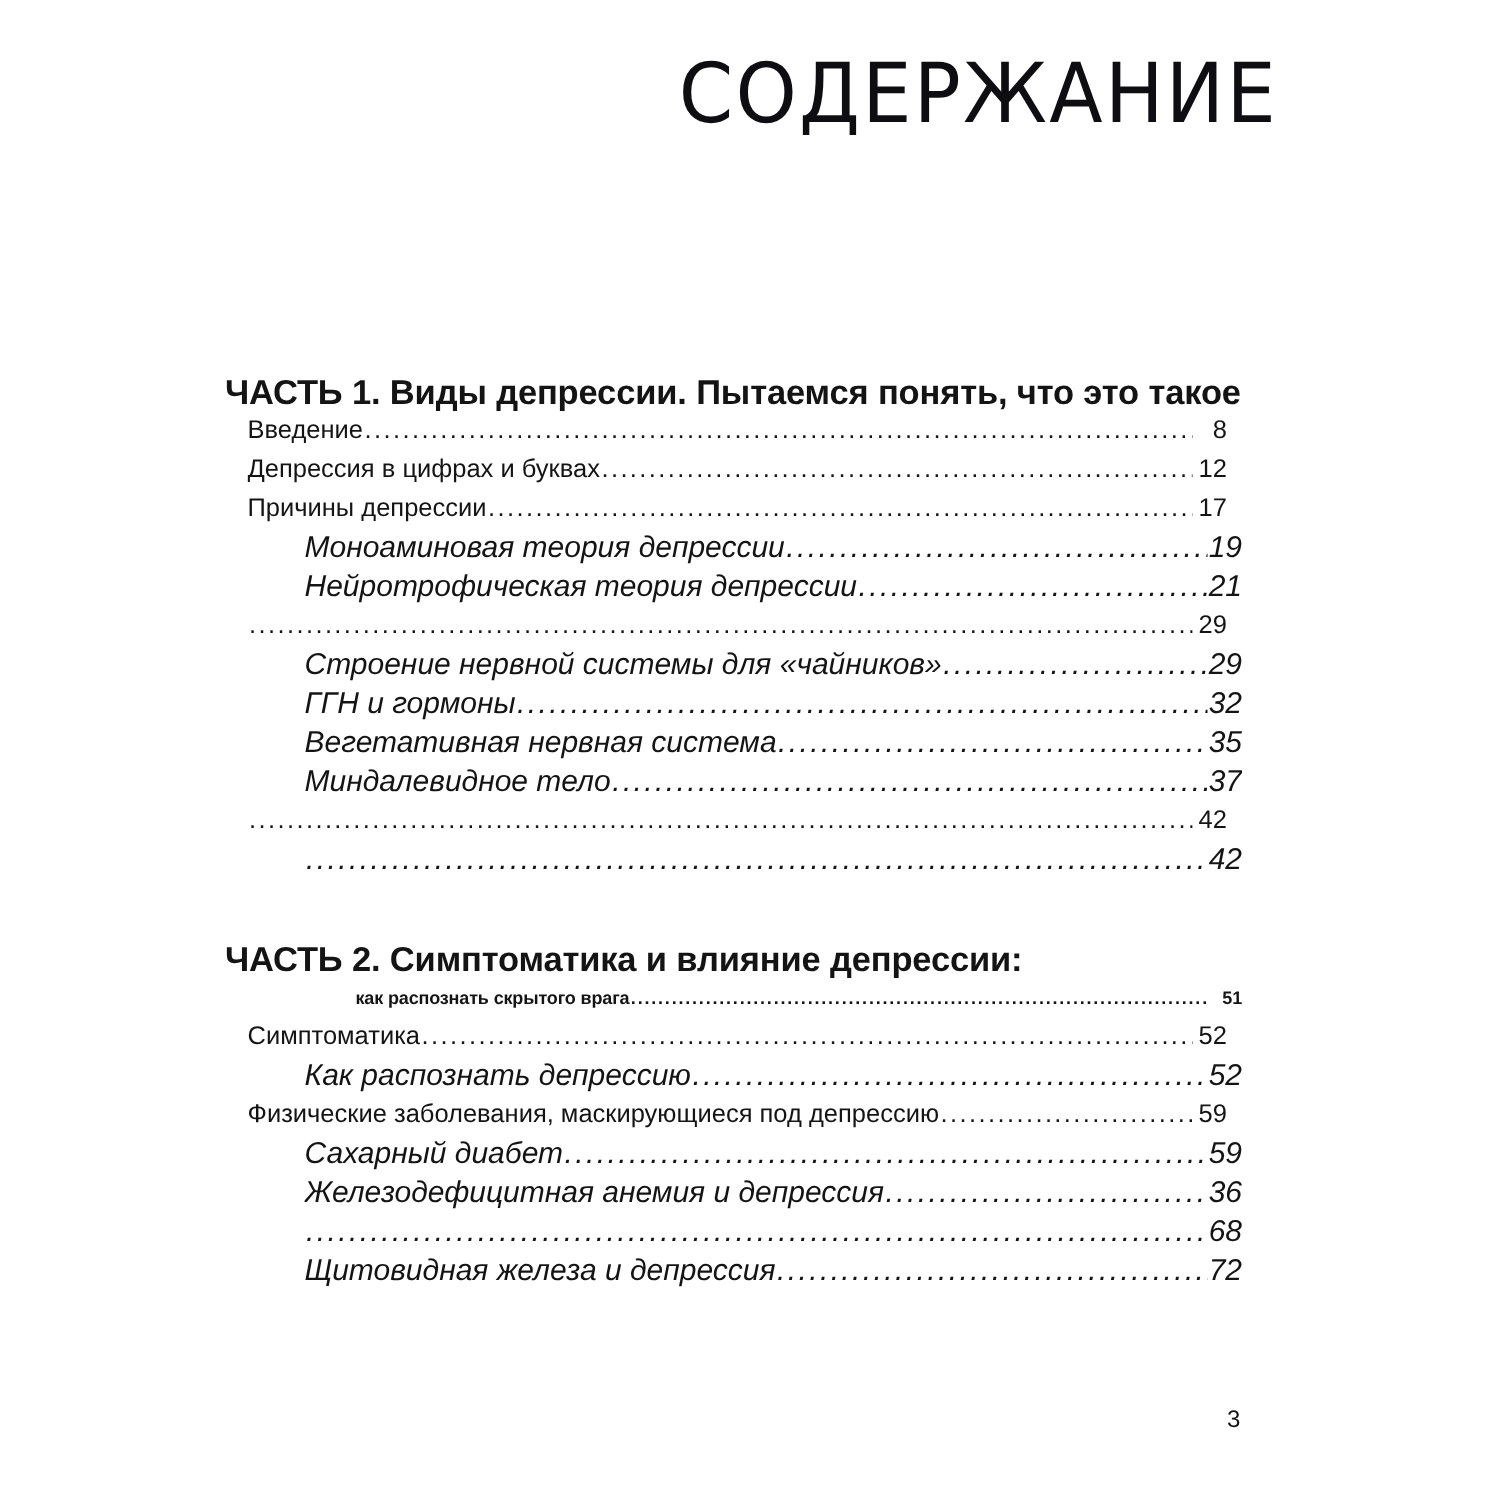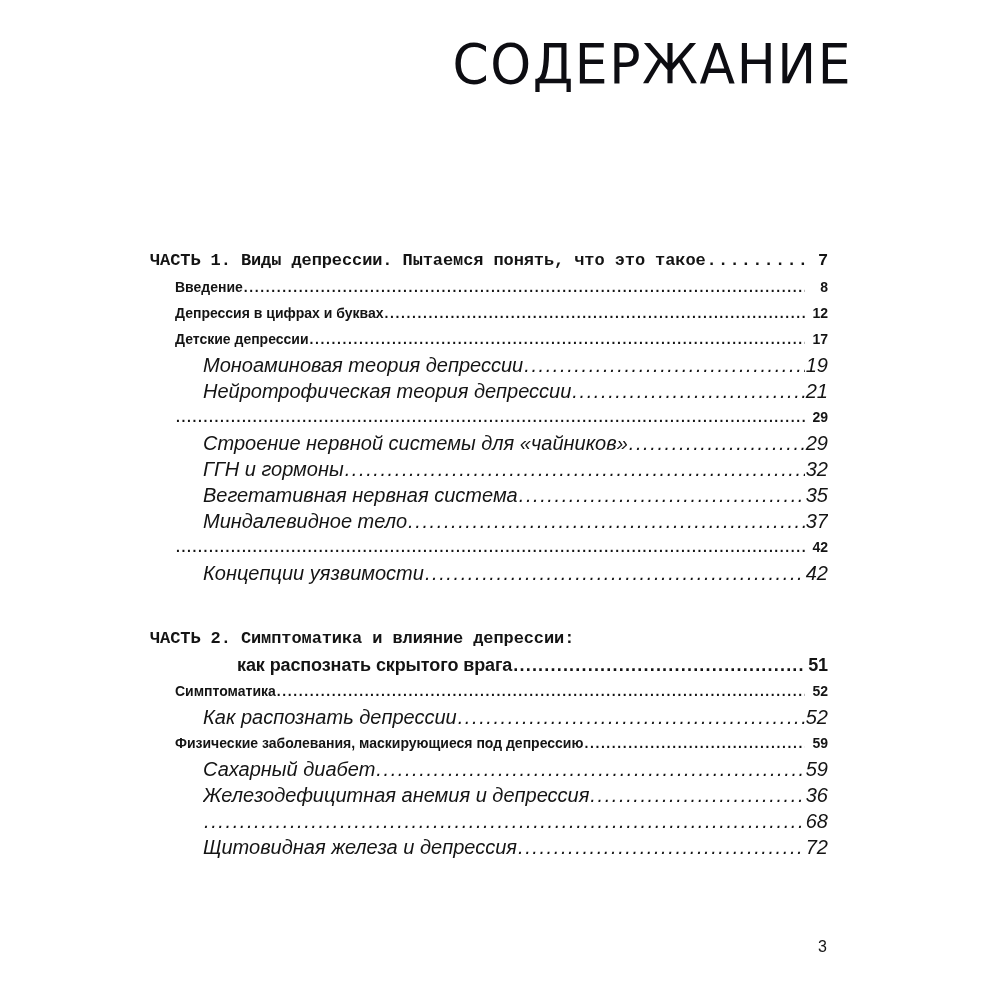--- a/index.html
+++ b/index.html
@@ -76,42 +76,41 @@
 
   .row .pageno {
     flex: 0 0 auto;
     text-align: right;
     min-width: 22px;
   }
 
   
   .row.part {
     font-weight: bold;
-    font-size: 17px;
+    font-size: 23px;
     margin-left: 0;
     letter-spacing: -0.1px;
-    font-family: Liberation Mono, monospace;
   }
   .row.part .leader { letter-spacing: 1.2px; }
 
   
   .row.part-cont {
     font-weight: bold;
-    font-size: 18px;
+    font-size: 12px;
     margin-left: 87px;
     width: calc(100% - 87px);
     letter-spacing: -0.1px;
   }
   .row.part-cont .leader { letter-spacing: 1.2px; }
 
   
   .row.lvl1 {
-    font-size: 14px;
-    font-weight: 700;
-    margin-left: 25px;
+    font-size: 17px;
+    font-weight: 400;
+    margin-left: 15px;
     width: calc(100% - 25px);
   }
 
   
   .row.lvl2 {
     font-size: 20px;
     font-style: italic;
     font-weight: 400;
     margin-left: 53px;
     width: calc(100% - 53px);
@@ -144,21 +143,21 @@
       <span class="label">Введение</span>
       <span class="leader"></span>
       <span class="pageno">8</span>
     </div>
     <div class="row lvl1">
       <span class="label">Депрессия в цифрах и буквах</span>
       <span class="leader"></span>
       <span class="pageno">12</span>
     </div>
     <div class="row lvl1">
-      <span class="label">Детские депрессии</span>
+      <span class="label">Причины депрессии</span>
       <span class="leader"></span>
       <span class="pageno">17</span>
     </div>
     <div class="row lvl2">
       <span class="label">Моноаминовая теория депрессии</span>
       <span class="leader"></span>
       <span class="pageno">19</span>
     </div>
     <div class="row lvl2">
       <span class="label">Нейротрофическая теория депрессии</span>
@@ -187,21 +186,20 @@
     <div class="row lvl2">
       <span class="label">Миндалевидное тело</span>
       <span class="leader"></span>
       <span class="pageno">37</span>
     </div>
     <div class="row lvl1">
       <span class="leader"></span>
       <span class="pageno">42</span>
     </div>
     <div class="row lvl2">
-      <span class="label">Концепции уязвимости</span>
       <span class="leader"></span>
       <span class="pageno">42</span>
     </div>
   </div>
 
   <div class="toc-block">
     <div class="row part part-nolead">
       <span class="label">ЧАСТЬ 2. Симптоматика и влияние депрессии:</span>
 
     </div>
@@ -210,21 +208,21 @@
       <span class="leader"></span>
       <span class="pageno">51</span>
     </div>
 
     <div class="row lvl1">
       <span class="label">Симптоматика</span>
       <span class="leader"></span>
       <span class="pageno">52</span>
     </div>
     <div class="row lvl2">
-      <span class="label">Как распознать депрессии</span>
+      <span class="label">Как распознать депрессию</span>
       <span class="leader"></span>
       <span class="pageno">52</span>
     </div>
     <div class="row lvl1">
       <span class="label">Физические заболевания, маскирующиеся под депрессию</span>
       <span class="leader"></span>
       <span class="pageno">59</span>
     </div>
     <div class="row lvl2">
       <span class="label">Сахарный диабет</span>

